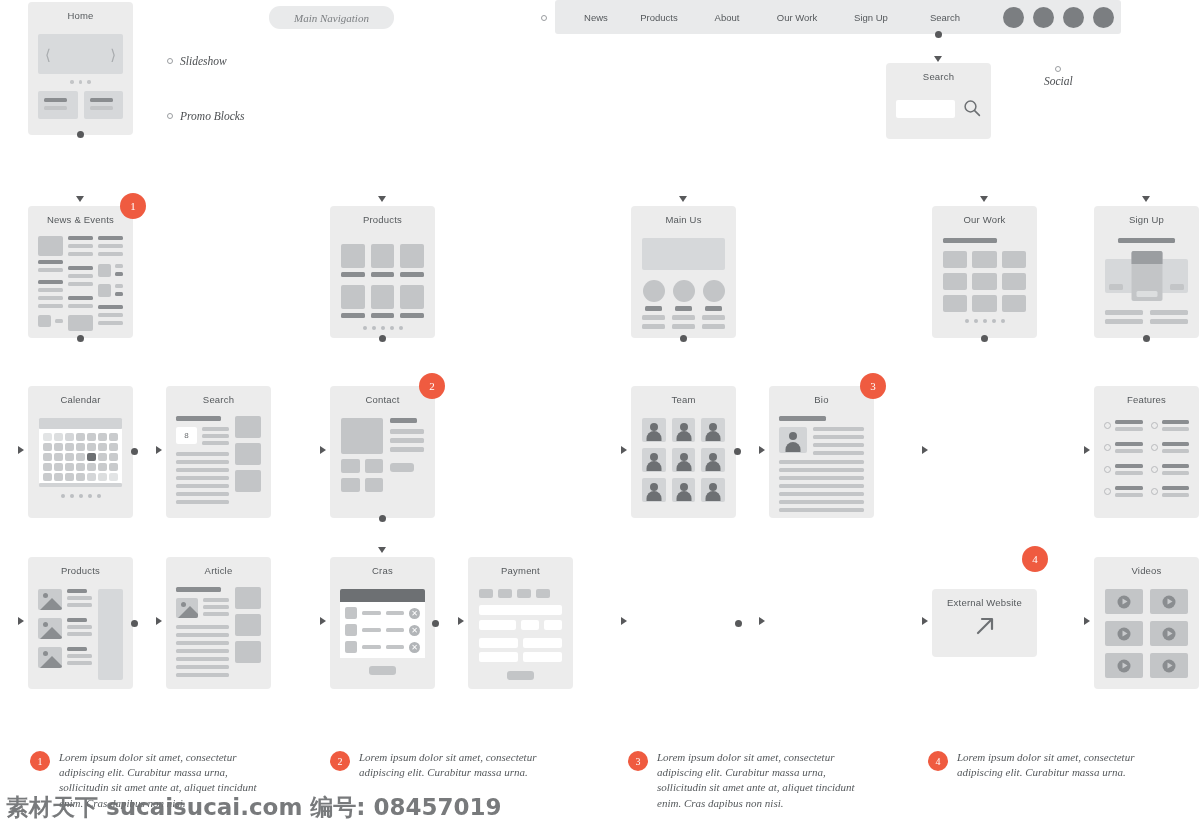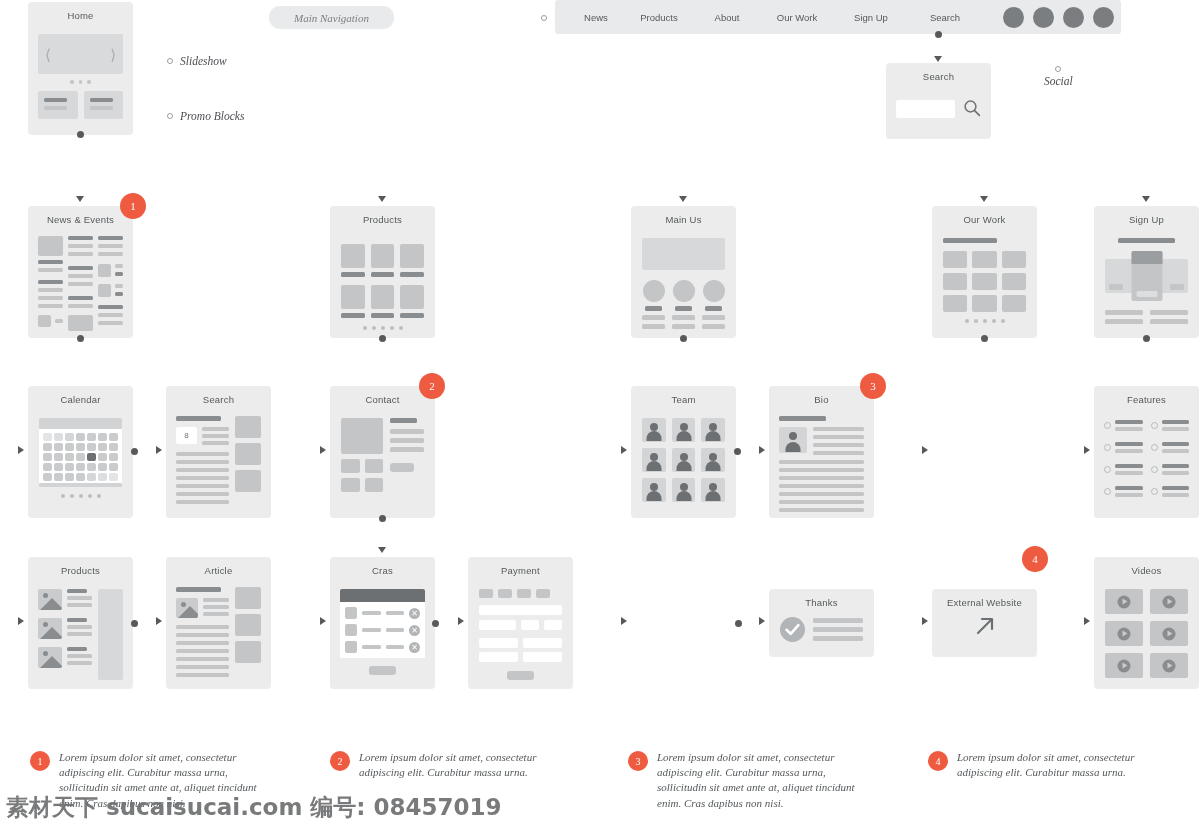--- a/index.html
+++ b/index.html
@@ -844,34 +844,20 @@
         <div class="blk white" style="flex:1;height:10px;"></div>
       </div>
       <div class="blk" style="height:9px; width:32%; margin:9px auto 0; border-radius:3px;"></div>
     </div>
   </div>
 
   <div class="caret-right" style="left:621px; top:617px;"></div>
   <div class="dot" style="left:735px; top:620px;"></div>
 
   <div class="caret-right" style="left:759px; top:617px;"></div>
-  <div class="card" style="left:769px; top:589px; width:105px; height:68px;">
-    <div class="card-title">Thanks</div>
-    <div class="card-body" style="top:28px; padding:0 11px; display:flex; gap:8px; align-items:center;">
-      <svg width="25" height="25" viewBox="0 0 25 25">
-        <circle cx="12.5" cy="12.5" r="12.5" fill="#b2b5b8"></circle>
-        <path d="M6.5 12.8 L10.7 16.8 L18.4 8.2" fill="none" stroke="#ffffff" stroke-width="2.6" stroke-linecap="round" stroke-linejoin="round"></path>
-      </svg>
-      <div class="col" style="flex:1; gap:4px;">
-        <div class="bar" style="height:5px;"></div>
-        <div class="bar" style="height:5px;"></div>
-        <div class="bar" style="height:5px;"></div>
-      </div>
-    </div>
-  </div>
 
   <div class="caret-right" style="left:922px; top:617px;"></div>
   <div class="card" style="left:932px; top:589px; width:105px; height:68px;">
     <div class="card-title">External Website</div>
     <div class="card-body" style="top:26px; display:flex; justify-content:center;">
       <svg width="22" height="22" viewBox="0 0 22 22">
         <line x1="4" y1="18" x2="17" y2="5" stroke="#6d7073" stroke-width="2.2" stroke-linecap="round"></line>
         <polyline points="8,4 18,4 18,14" fill="none" stroke="#6d7073" stroke-width="2.2" stroke-linecap="round" stroke-linejoin="round"></polyline>
       </svg>
     </div>

